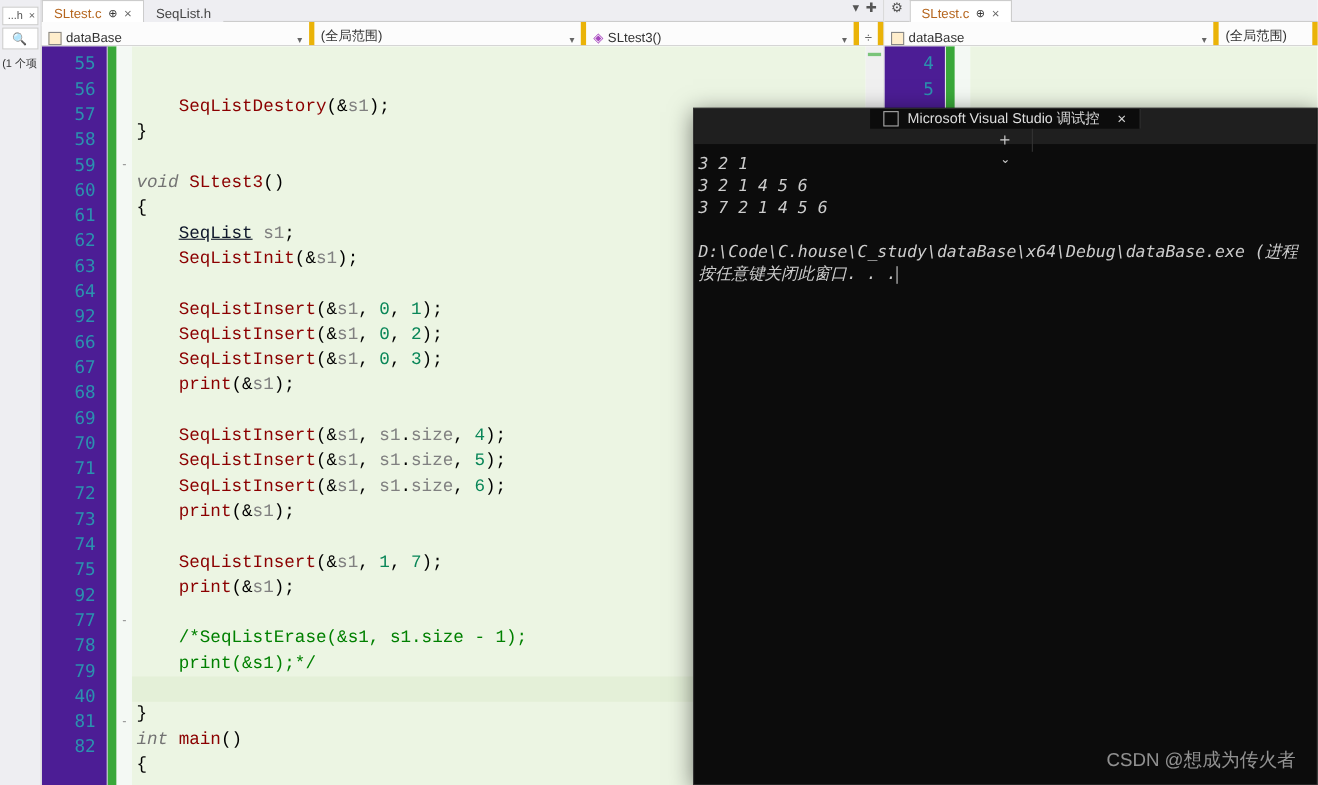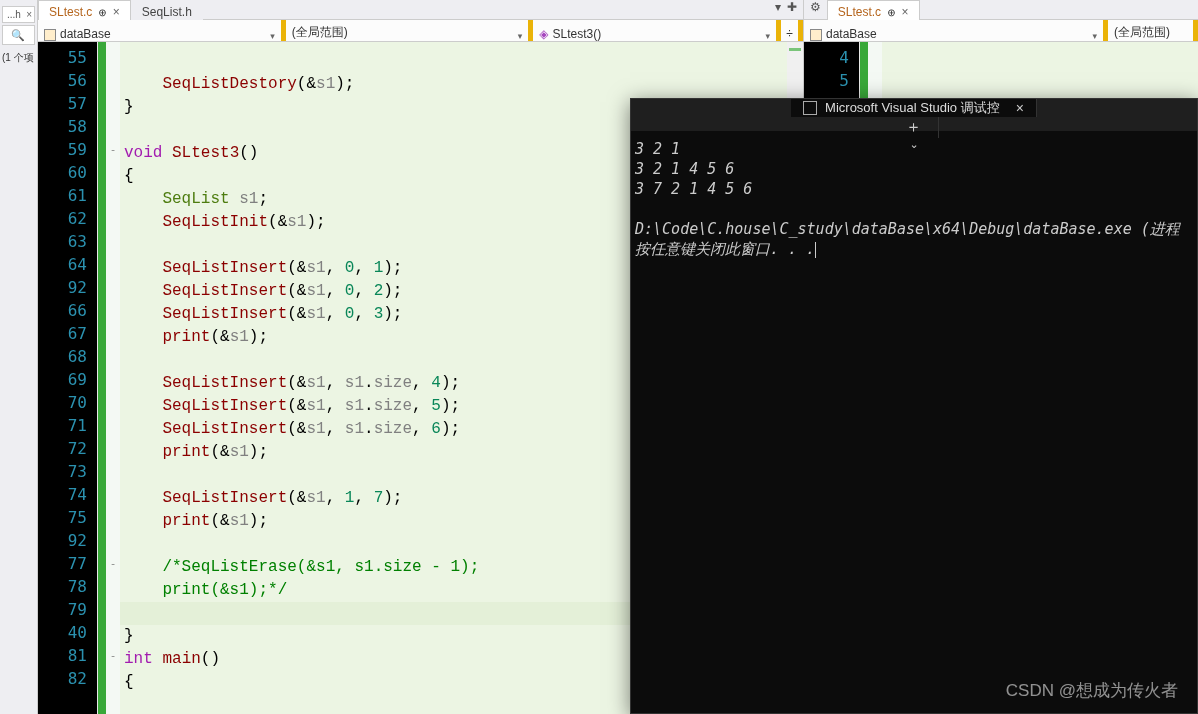--- a/index.html
+++ b/index.html
@@ -118,21 +118,21 @@
 
 .editor-area {
   flex: 1;
   display: flex;
   background: #fff;
   position: relative;
   overflow: hidden;
 }
 .gutter {
   width: 60px;
-  background: #000000;
+  background: #4c1d95;
   text-align: right;
   font-family: Consolas, monospace;
   font-size: 16px;
   color: #2b91af;
   padding-top: 4px;
   border-right: 1px solid #e8e8e8;
 }
 .gutter .ln { padding-right: 10px; height: 23px; line-height: 23px; }
 .code-margin {
   width: 8px;
@@ -145,29 +145,29 @@
   font-size: 11px;
   color: #888;
   padding-top: 4px;
 }
 .fold-margin .fm { height: 23px; text-align: center; line-height: 23px; }
 .code-body {
   flex: 1;
   font-family: Consolas, "Courier New", monospace;
   font-size: 16px;
   background: #ecf5e3;
-  padding-top: 8px;
+  padding-top: 21px;
   white-space: pre;
   overflow: hidden;
 }
 .code-body .line { height: 23px; line-height: 23px; padding-left: 4px; }
 .code-body .line.cursor-line { background: #e4f0d8; }
 .tok-fn { color: #8b0000; }
-.tok-kw { color: #a21caf; }
-.tok-type { color: #4d7c0f; }
+.tok-kw { color: #737373; font-style: italic; }
+.tok-type { color: #0f172a; text-decoration: underline; }
 .tok-num { color: #098658; }
 .tok-param { color: #808080; }
 .tok-comment { color: #008000; }
 
 .scrollbar-v {
   width: 16px;
   background: #f0f0f0;
   position: relative;
 }
 .scrollbar-v .thumb {

